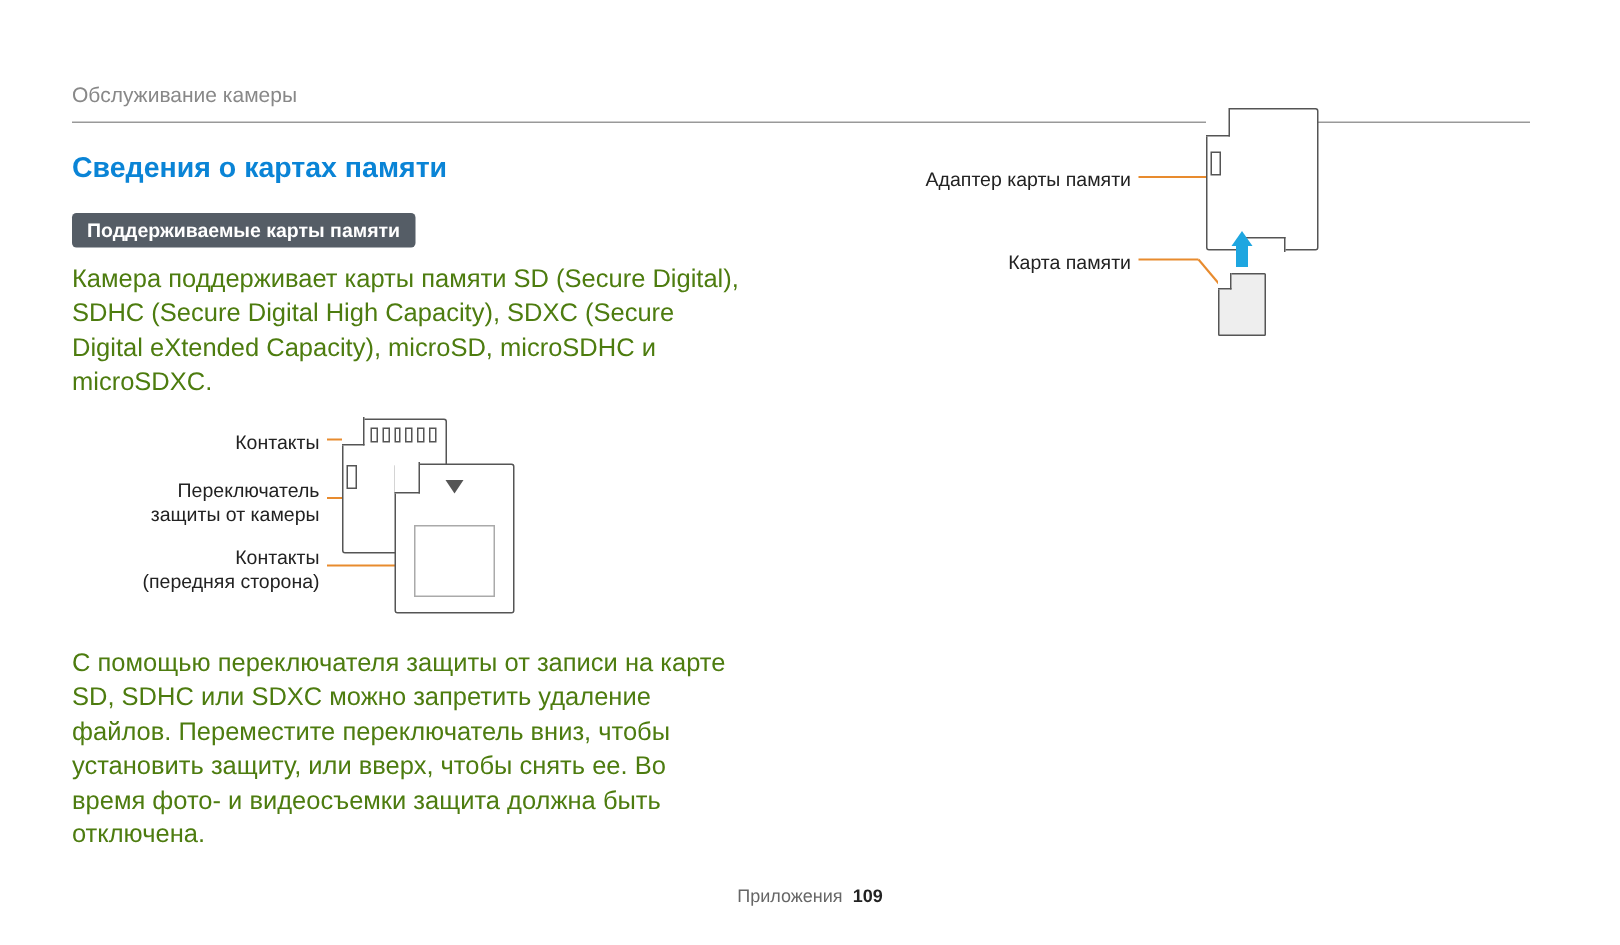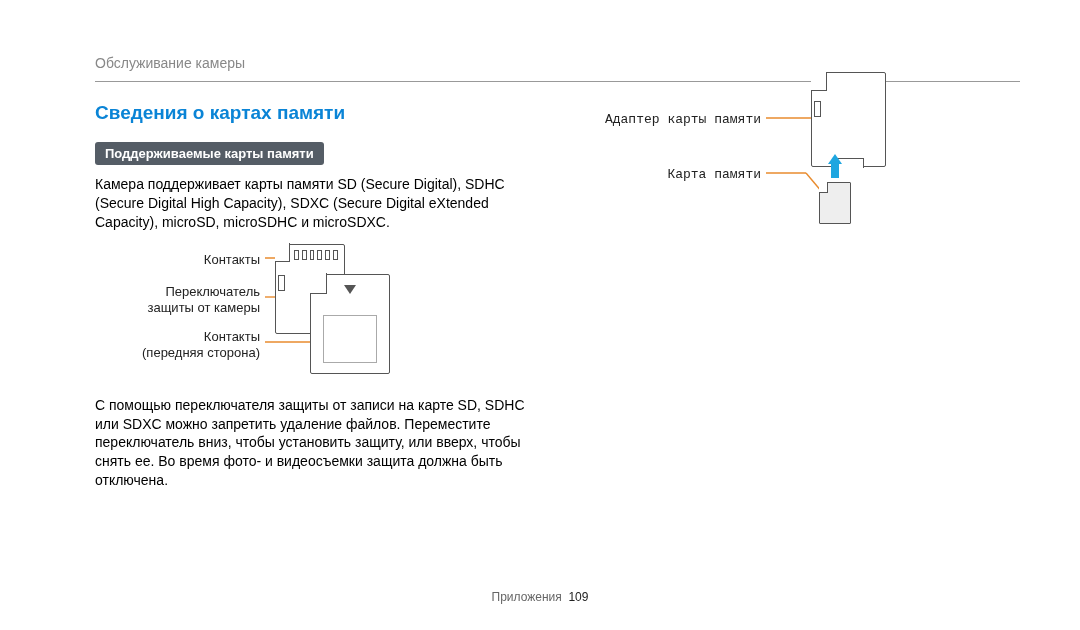--- a/index.html
+++ b/index.html
@@ -1,55 +1,55 @@
 <!DOCTYPE html>
 <html><head>
 <meta charset="utf-8">
 <style>
   * { box-sizing: border-box; margin: 0; padding: 0; }
   html, body { width: 1080px; height: 630px; background: #fff; font-family: Arial, Helvetica, sans-serif; color: #222; }
   .page {
     position: relative;
     width: 1080px;
     height: 626px;
-    padding: 55px 60px 30px 95px;
+    padding: 55px 60px 30px 48px;
   }
   .running-head {
     font-size: 14px;
     color: #888;
     padding-bottom: 10px;
     border-bottom: 1px solid #999;
     margin-bottom: 20px;
   }
   .columns {
     display: flex;
-    gap: 26px;
+    gap: 66px;
   }
   .col-left { flex: 0 0 445px; }
-  .col-right { flex: 1; font-family: Liberation Mono, monospace; }
+  .col-right { flex: 1; }
   .section-title {
     color: #0a84d6;
     font-size: 19px;
     font-weight: bold;
     margin-bottom: 18px;
   }
   .pill {
     display: inline-block;
     background: #555d66;
     color: #fff;
     font-size: 13px;
     font-weight: bold;
     padding: 4px 10px;
     border-radius: 3px;
     margin-bottom: 10px;
   }
   .body {
-    font-size: 14px;
+    font-size: 17px;
     line-height: 1.35;
-    color: #000000;
+    color: #4d7c0f;
   }
   .body p { margin: 0 0 12px 0; }
 
   
   .sd-figure {
     position: relative;
     width: 100%;
     height: 140px;
     margin: 8px 0 12px 0;
   }
@@ -160,21 +160,21 @@
     border-left:7px solid transparent; border-right:7px solid transparent; border-bottom:10px solid #1ea6e0; }
 
   .footer {
     position: absolute;
     bottom: 22px;
     left: 0; right: 0;
     text-align: center;
     font-size: 12px;
     color: #666;
   }
-  .footer .pg { font-weight: normal; color:#222; }
+  .footer .pg { font-weight: bold; color:#222; }
 </style>
 </head>
 <body>
 
 <div class="page">
 
   <div class="running-head">Обслуживание камеры</div>
 
   <div class="columns">
 

